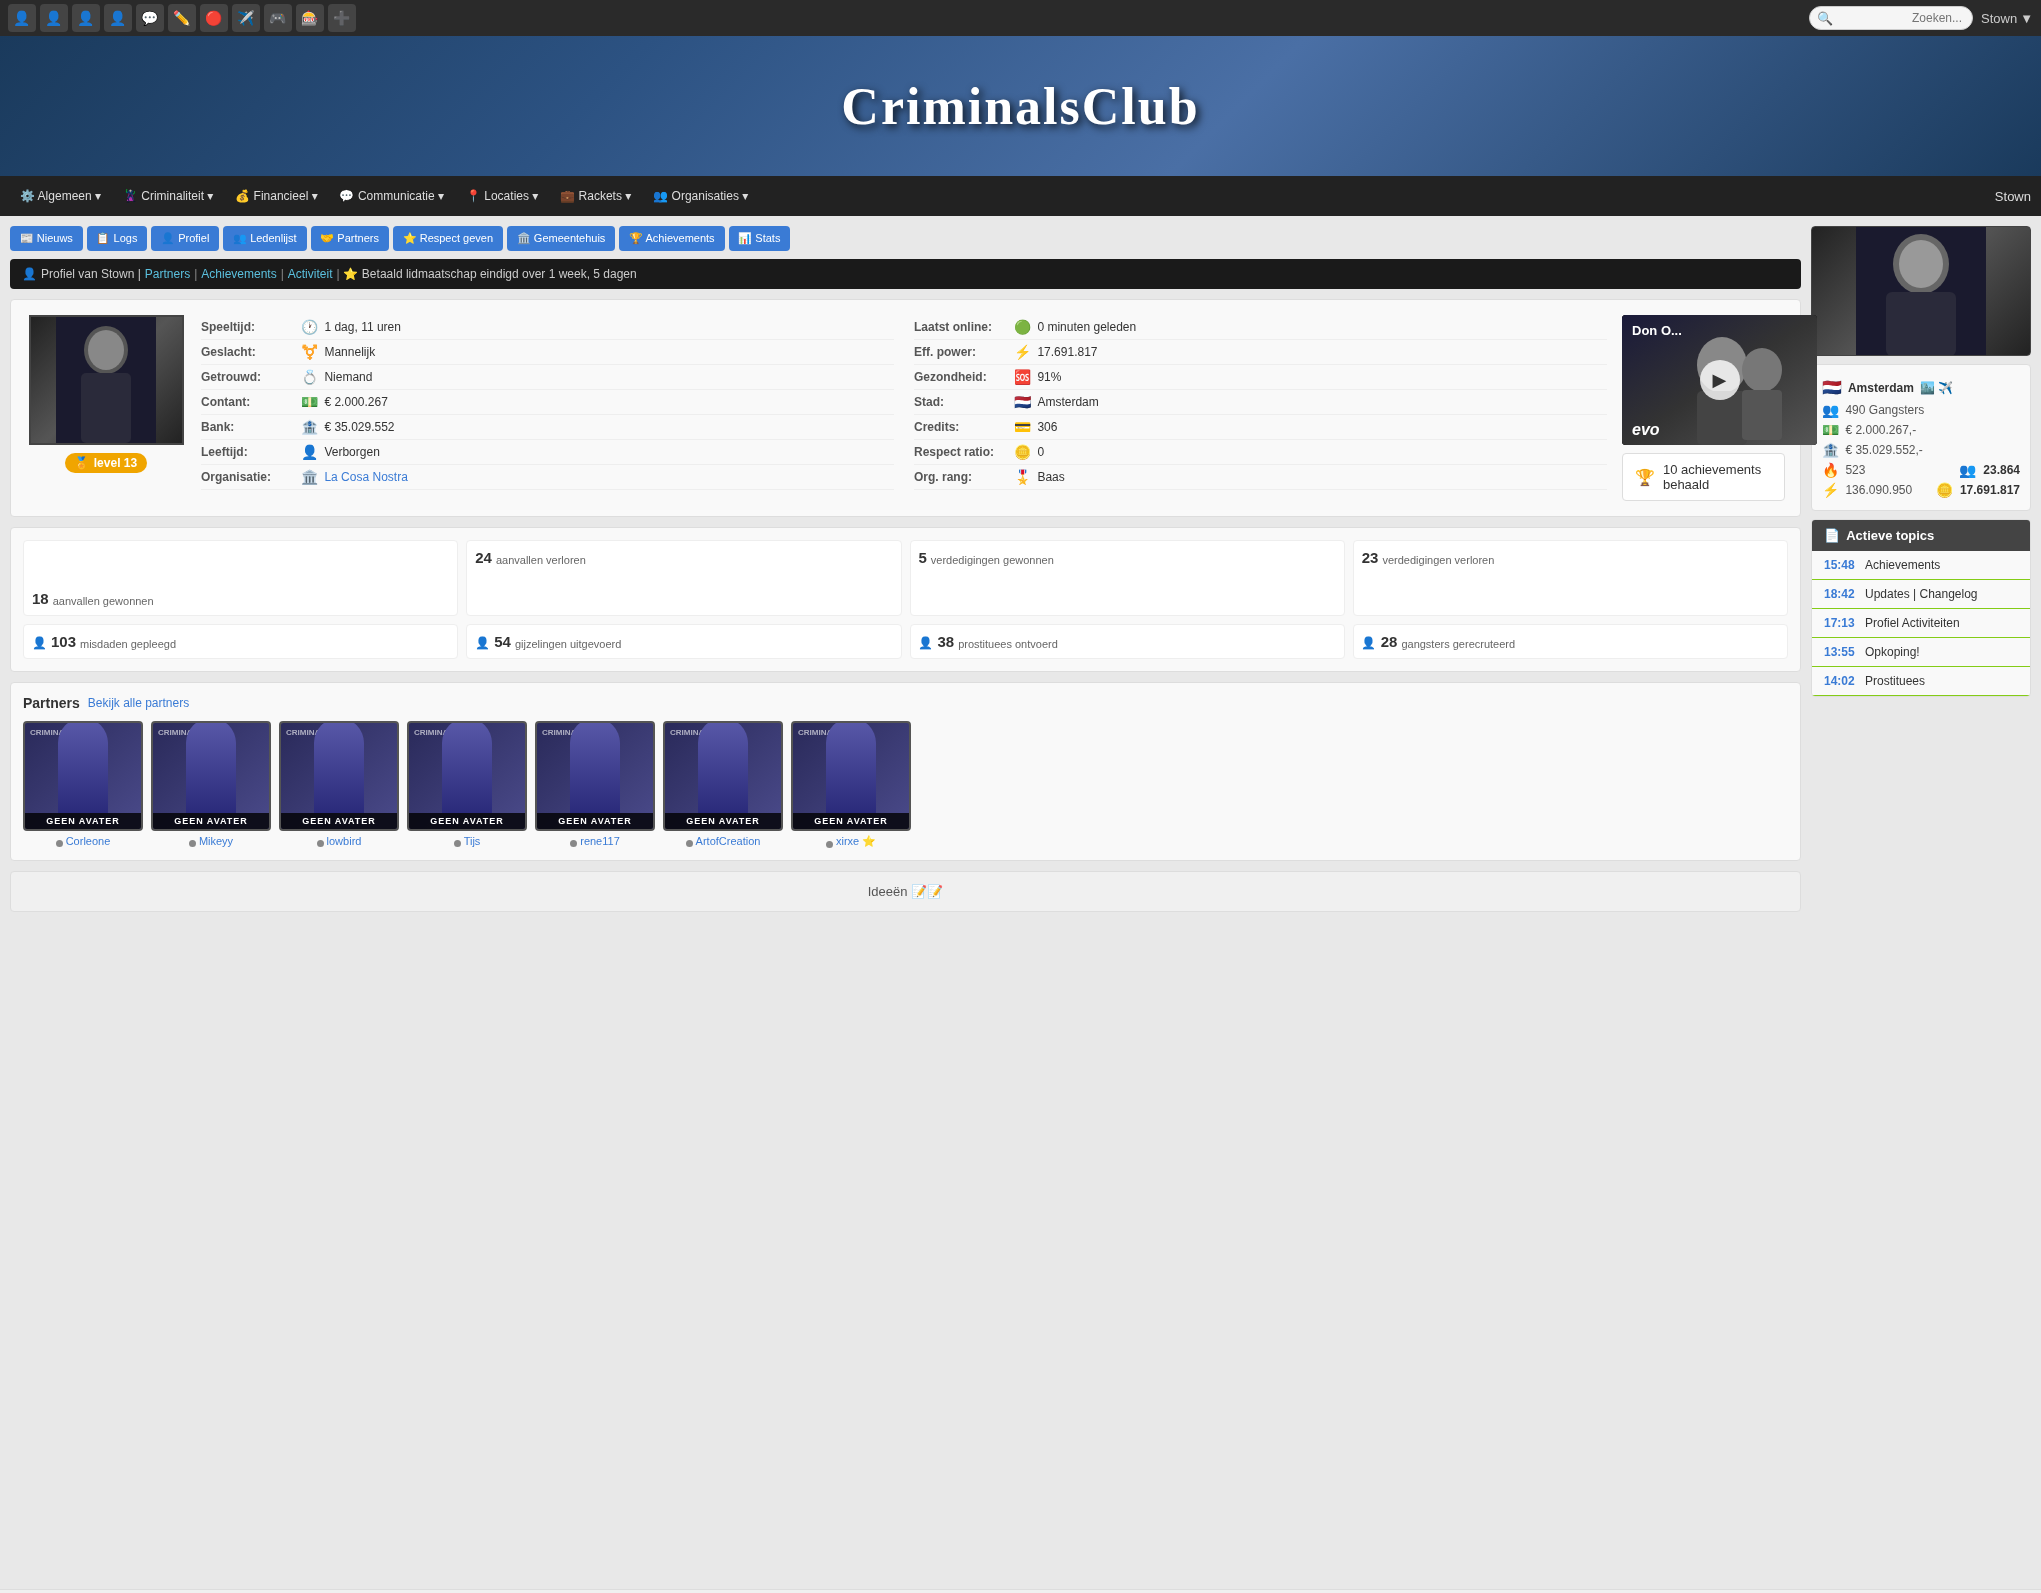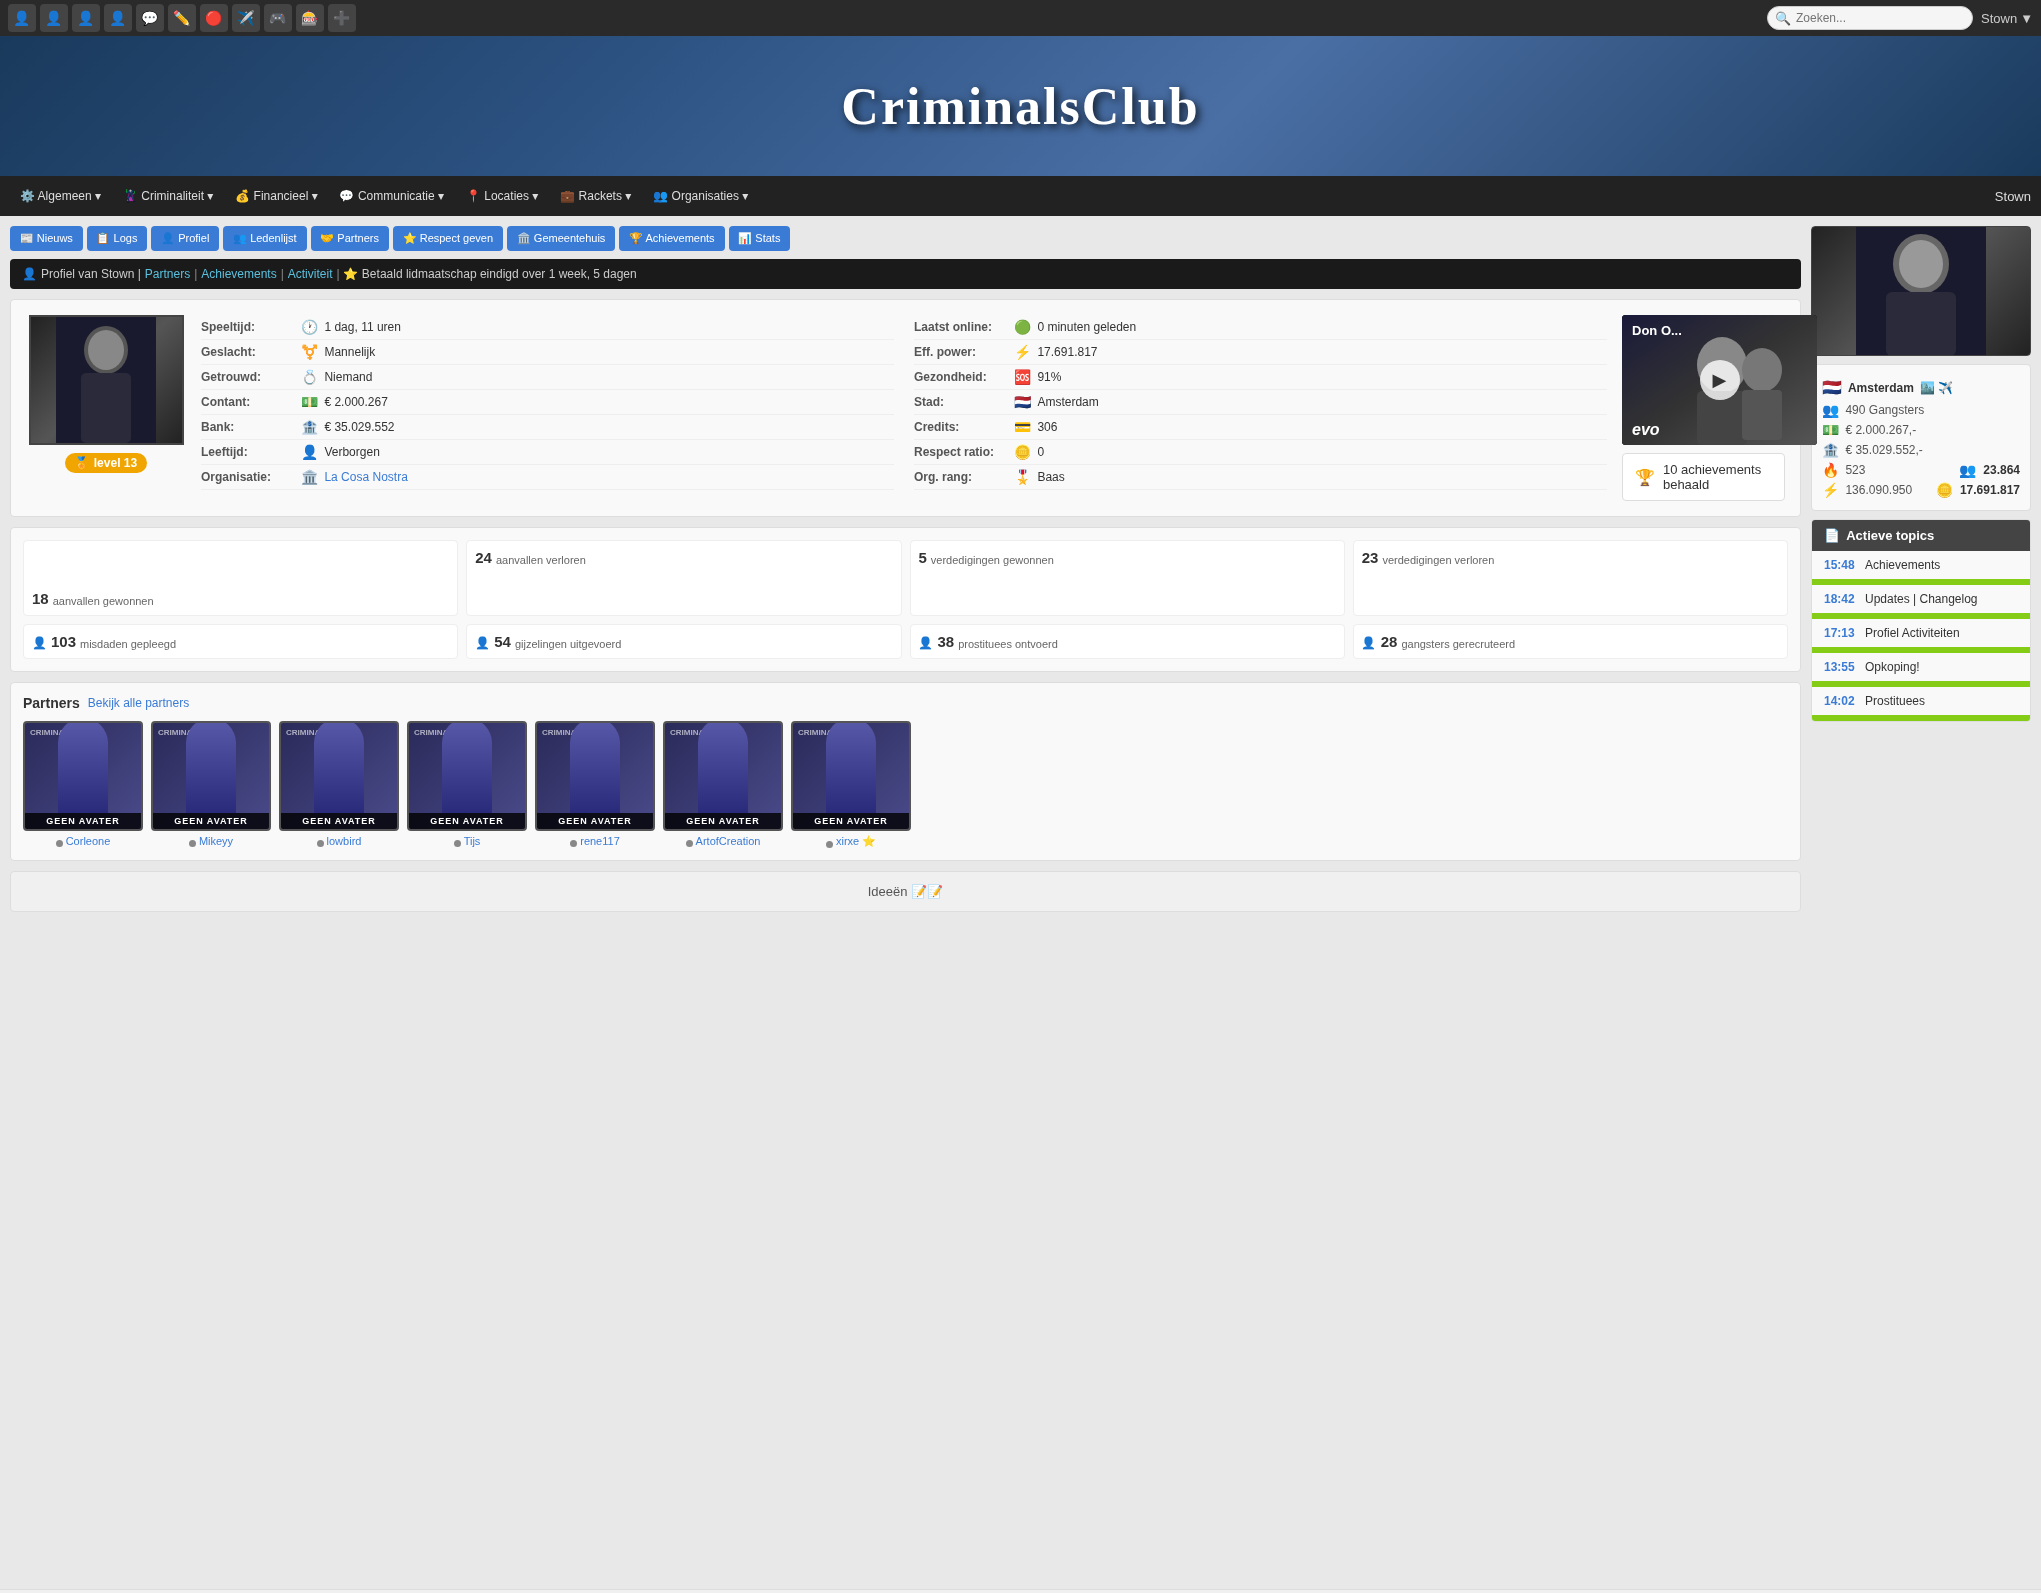--- a/index.html
+++ b/index.html
@@ -20,24 +20,25 @@
       background: #444;
       border-radius: 4px;
       display: flex; align-items: center; justify-content: center;
       color: #ccc; font-size: 14px; cursor: pointer;
     }
     #topbar-right { display: flex; align-items: center; gap: 8px; }
     #search-box {
       background: #f5f5f5;
       border: 1px solid #ccc;
       border-radius: 12px;
-      padding: 4px 26px 4px 28px;
+      padding: 4px 10px 4px 28px;
       font-size: 12px;
-      width: 206px;
+      width: 164px;
       position: relative;
+      text-align: right;
     }
     .search-wrapper { position: relative; display: flex; align-items: center; }
     .search-wrapper .search-icon-inner {
       position: absolute; left: 8px; color: #999; font-size: 13px; z-index:1;
     }
     #user-menu { color: #ccc; font-size: 13px; cursor: pointer; display: flex; align-items: center; gap: 3px; }
 
     
     #hero {
       background: linear-gradient(135deg, #1a3a5c 0%, #2c5282 30%, #4a6fa5 60%, #1a3a5c 100%);
@@ -396,21 +397,21 @@
       font-weight: bold;
       display: flex;
       align-items: center;
       gap: 6px;
     }
     .topic-item {
       display: flex;
       align-items: center;
       gap: 6px;
       padding: 7px 12px;
-      border-bottom: 6px solid #84cc16;
+      border-bottom: 1px solid #84cc16;
       cursor: pointer;
       font-size: 12px;
     }
     .topic-time { color: #3a7bd5; font-weight: bold; min-width: 35px; }
     .topic-name { color: #333; }
 
     
     #footer {
       background: #f0f0f0;
       border-top: 1px solid #ddd;

